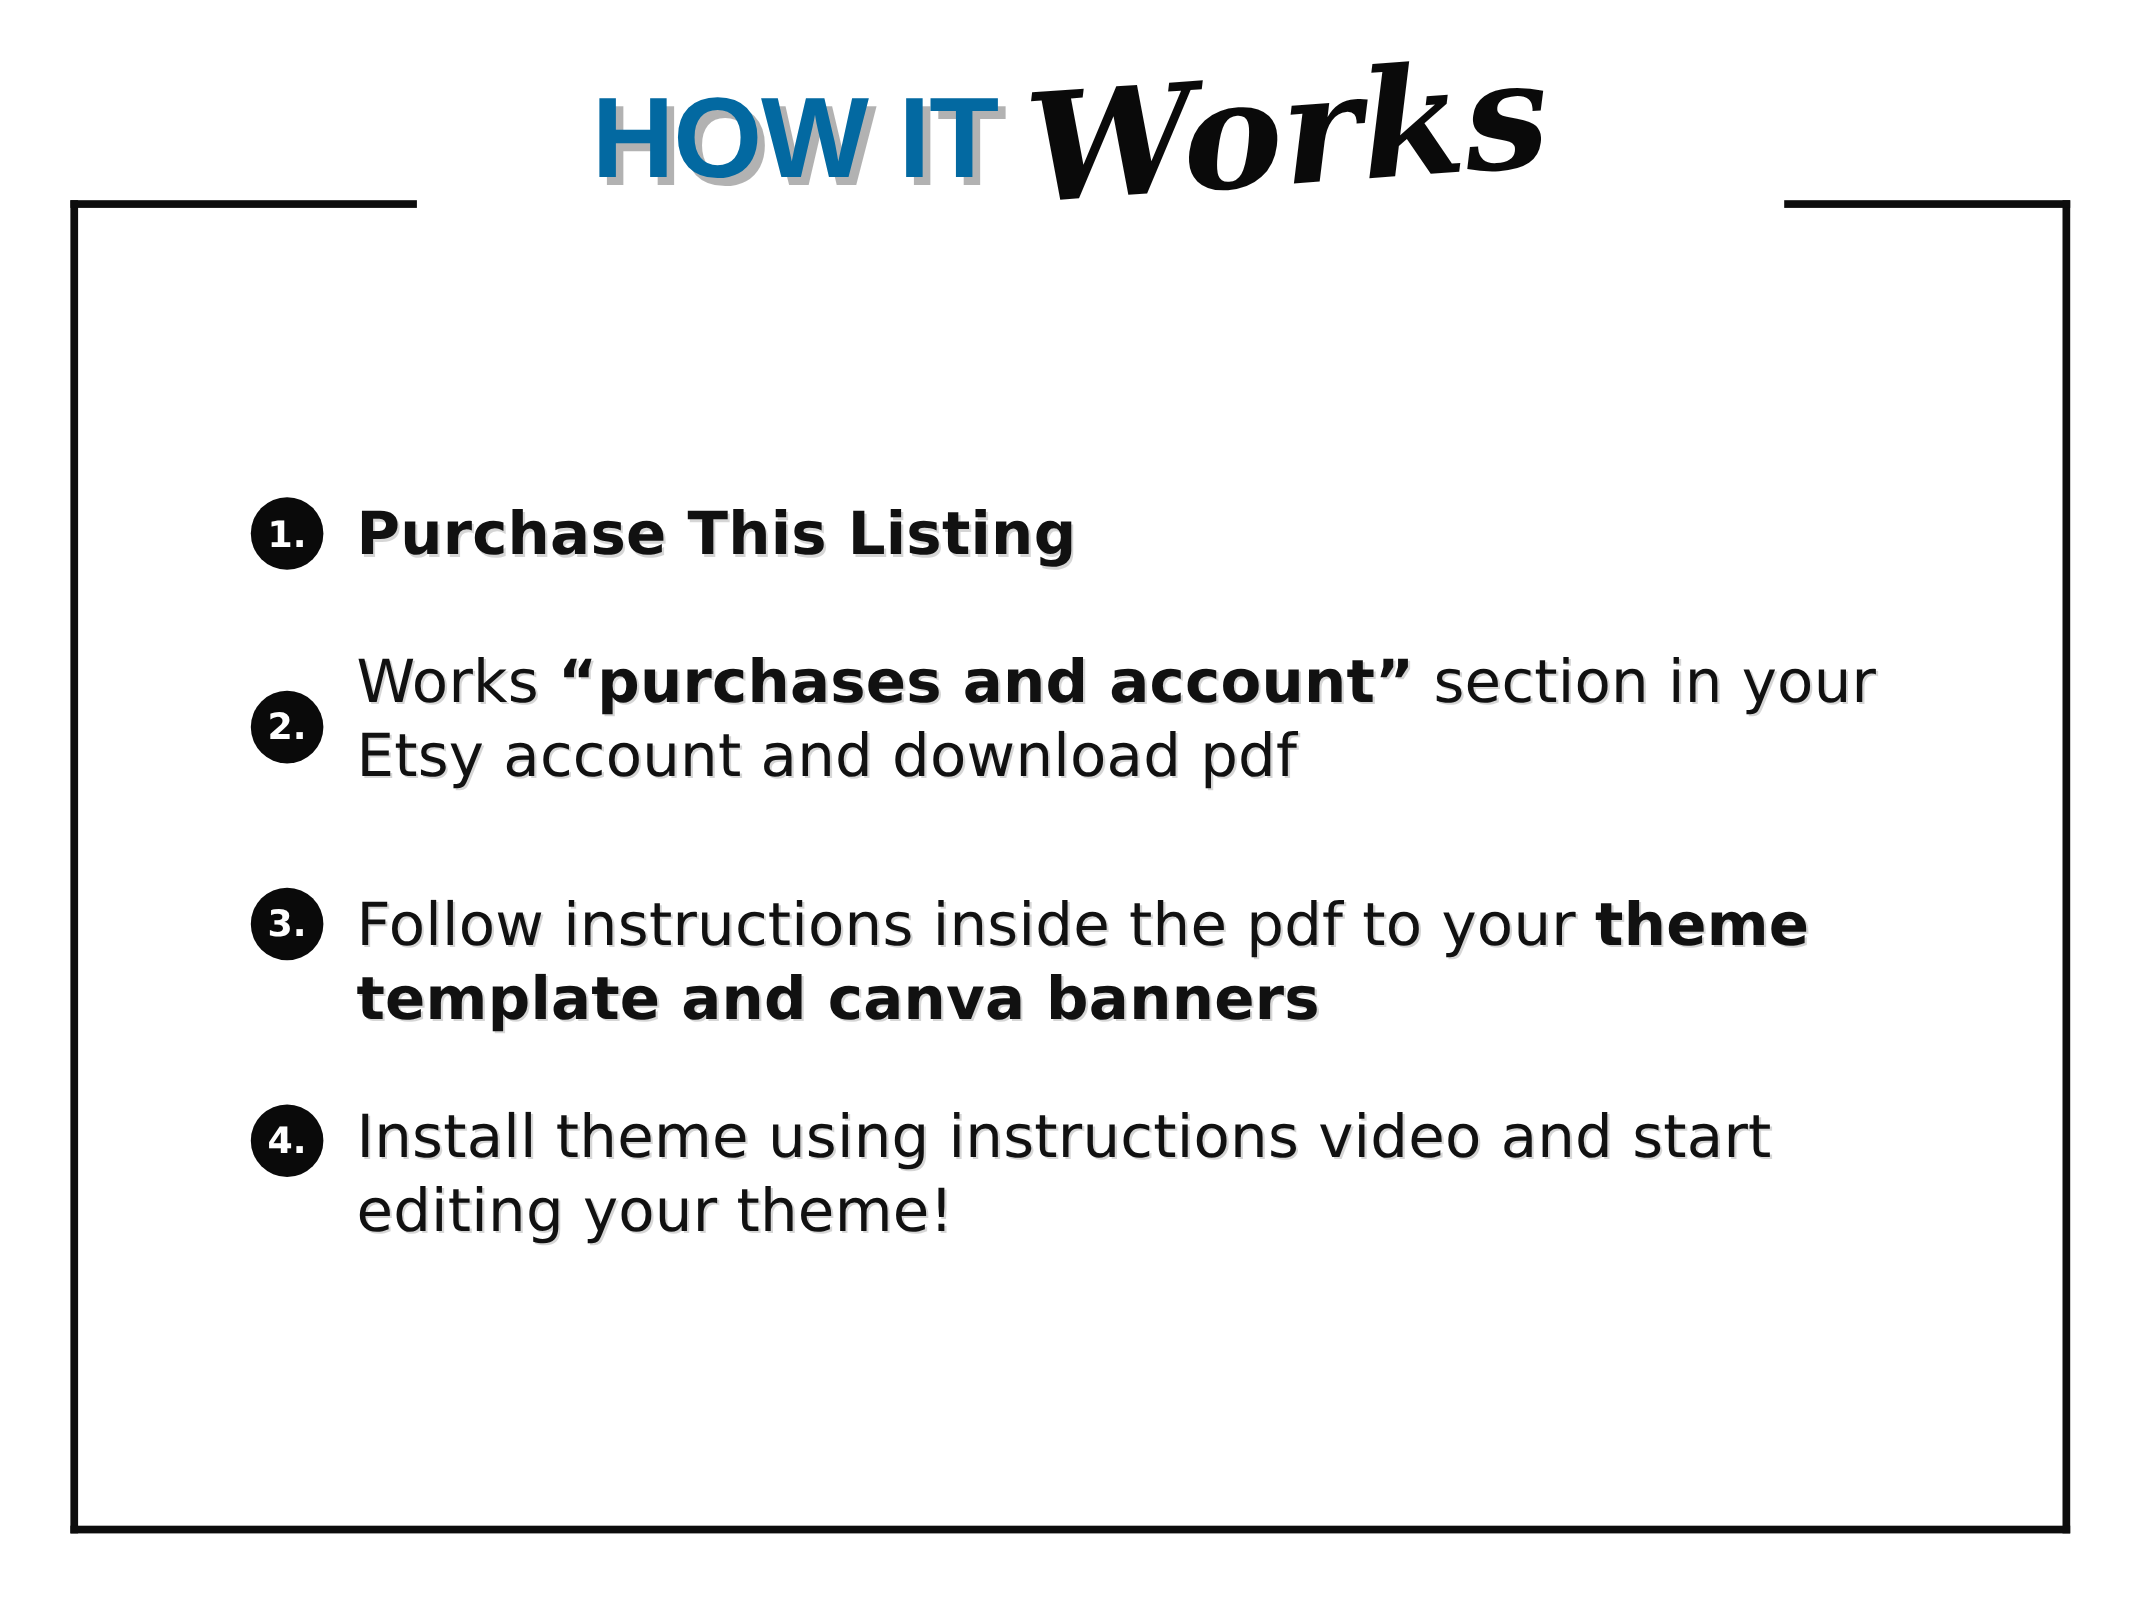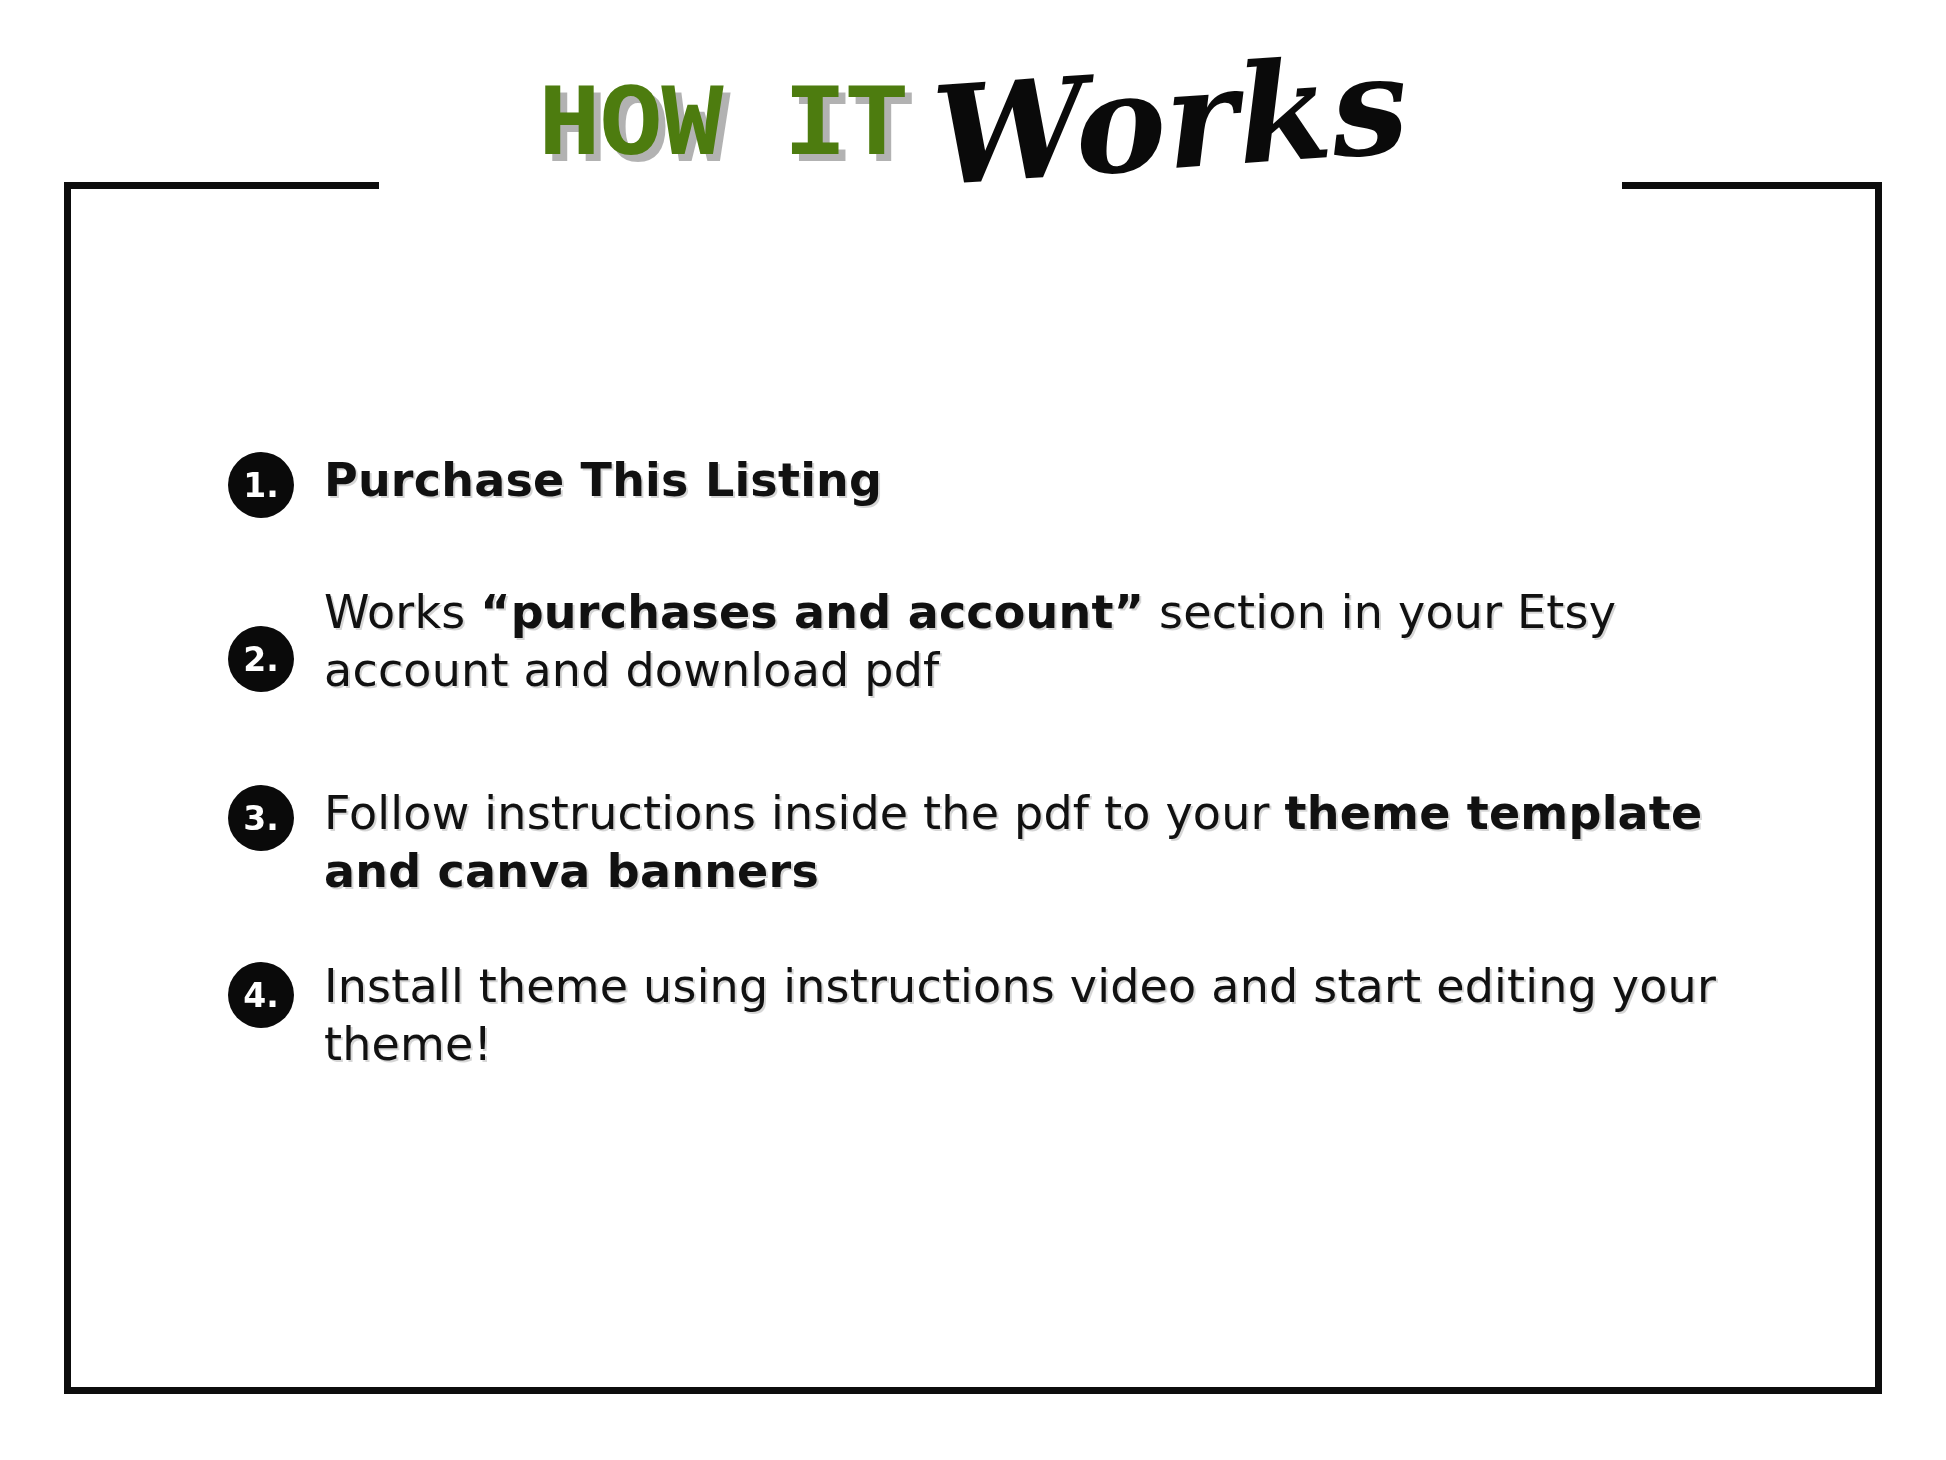--- a/index.html
+++ b/index.html
@@ -43,28 +43,28 @@
   .title-wrap {
     position: absolute;
     left: 0;
     top: 58px;
     width: 1946px;
     text-align: center;
     white-space: nowrap;
   }
   .title-main {
     display: inline-block;
-    font-family: Liberation Mono, monospace;
+    font-family: Liberation Sans, sans-serif;
     font-weight: 700;
     font-size: 104px;
     letter-spacing: -1px;
     line-height: 1;
     vertical-align: middle;
     text-shadow: 7px 7px 0 rgba(0,0,0,0.30);
-    color: #4d7c0f;
+    color: #0369a1;
   }
   .title-script {
     display: inline-block;
     font-family: "DejaVu Serif", serif;
     font-style: italic;
     font-weight: 700;
     font-size: 136px;
     line-height: 1;
     margin-left: 26px;
     vertical-align: middle;
@@ -95,21 +95,21 @@
     font-weight: 700;
     font-size: 33px;
     display: flex;
     align-items: center;
     justify-content: center;
     margin-top: 4px;
   }
   .step-text {
     margin-left: 30px;
     font-family: "DejaVu Sans", sans-serif;
-    font-size: 46px;
+    font-size: 54px;
     line-height: 1.25;
     color: #111111;
     text-shadow: 2px 2px 0 rgba(0,0,0,0.16);
     letter-spacing: 0.2px;
   }
   .step-text b { font-weight: 700; }
 
   .step-1 .step-text { font-weight: 700; }
   .step-1 .step-badge { margin-top: 0; }
   .step-2 .step-badge { margin-top: 42px; }

